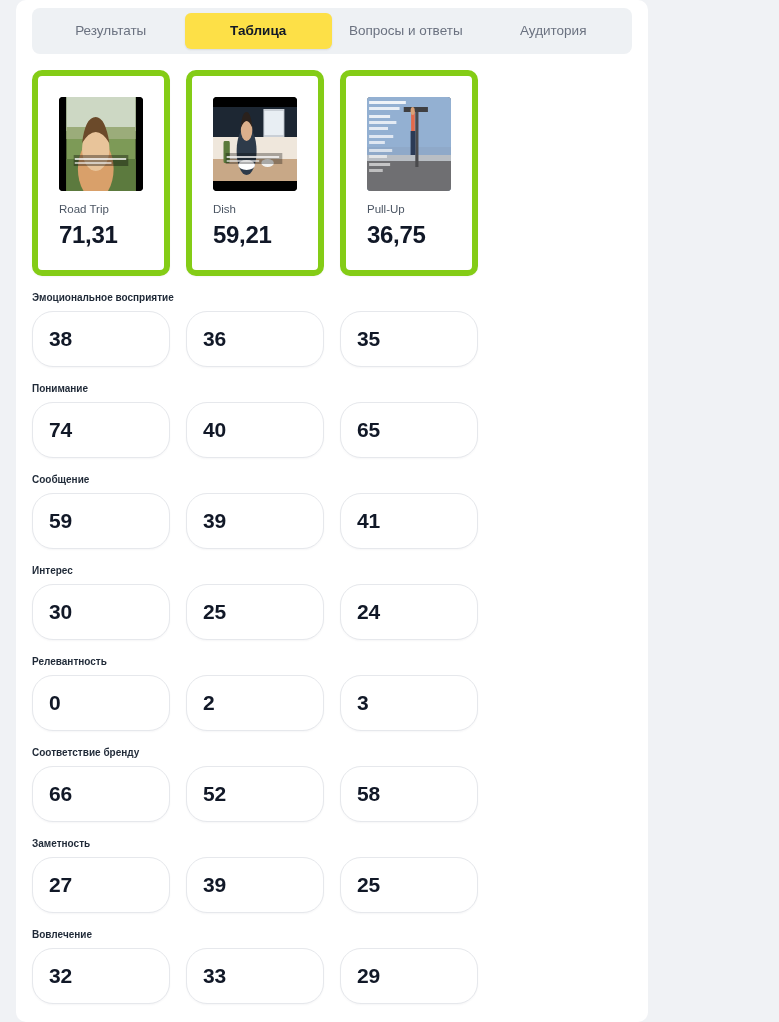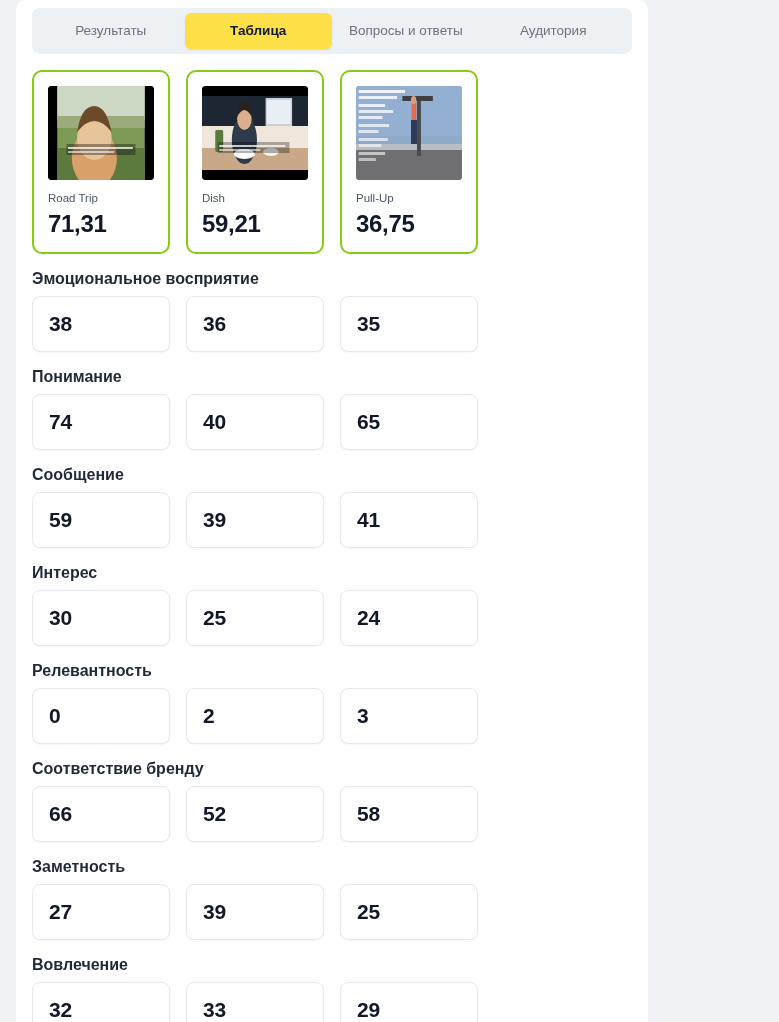--- a/index.html
+++ b/index.html
@@ -55,23 +55,23 @@
   }
   
   .grid {
     margin: 16px 16px 0 16px;
     display: grid;
     grid-template-columns: repeat(4, 1fr);
     gap: 16px;
   }
   .vidcard {
     background: #ffffff;
-    border: 2px solid #84cc16;
+    border: 6px solid #84cc16;
     border-radius: 10px;
-    padding: 14px;
+    padding: 21px;
     box-shadow: 0 1px 2px rgba(16,24,40,.04);
   }
   .thumb {
     width: 100%;
     height: 94px;
     border-radius: 4px;
     overflow: hidden;
     position: relative;
     background: #111;
   }
@@ -84,34 +84,34 @@
   .vidscore {
     margin-top: 6px;
     font-size: 24px;
     font-weight: bold;
     color: #111827;
     letter-spacing: -0.3px;
   }
   
   .metric { margin: 16px 16px 0 16px; }
   .metric-title {
-    font-size: 16px;
+    font-size: 10px;
     color: #1f2937;
     font-weight: bold;
     margin-bottom: 8px;
   }
   .metric-row {
     display: grid;
     grid-template-columns: repeat(4, 1fr);
     gap: 16px;
   }
   .metric-cell {
     background: #ffffff;
     border: 1px solid #e6e8ec;
-    border-radius: 8px;
+    border-radius: 21px;
     height: 56px;
     display: flex;
     align-items: center;
     padding: 13px 16px;
     box-shadow: 0 1px 2px rgba(16,24,40,.04);
   }
   .metric-cell.empty { border: none; box-shadow: none; background: transparent; }
   .metric-val {
     font-size: 21px;
     font-weight: bold;

